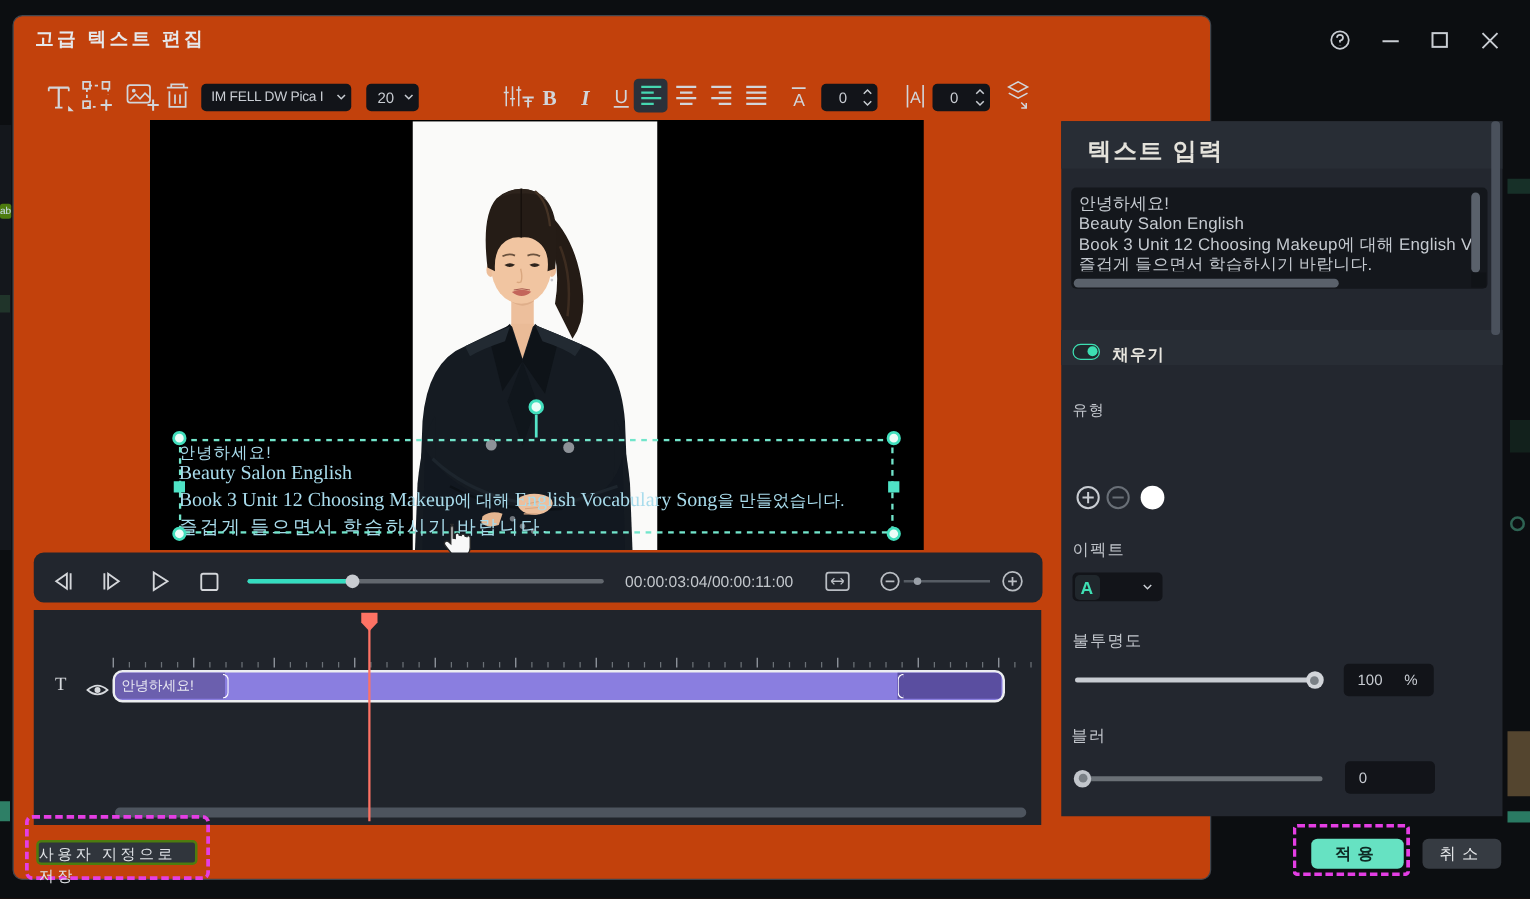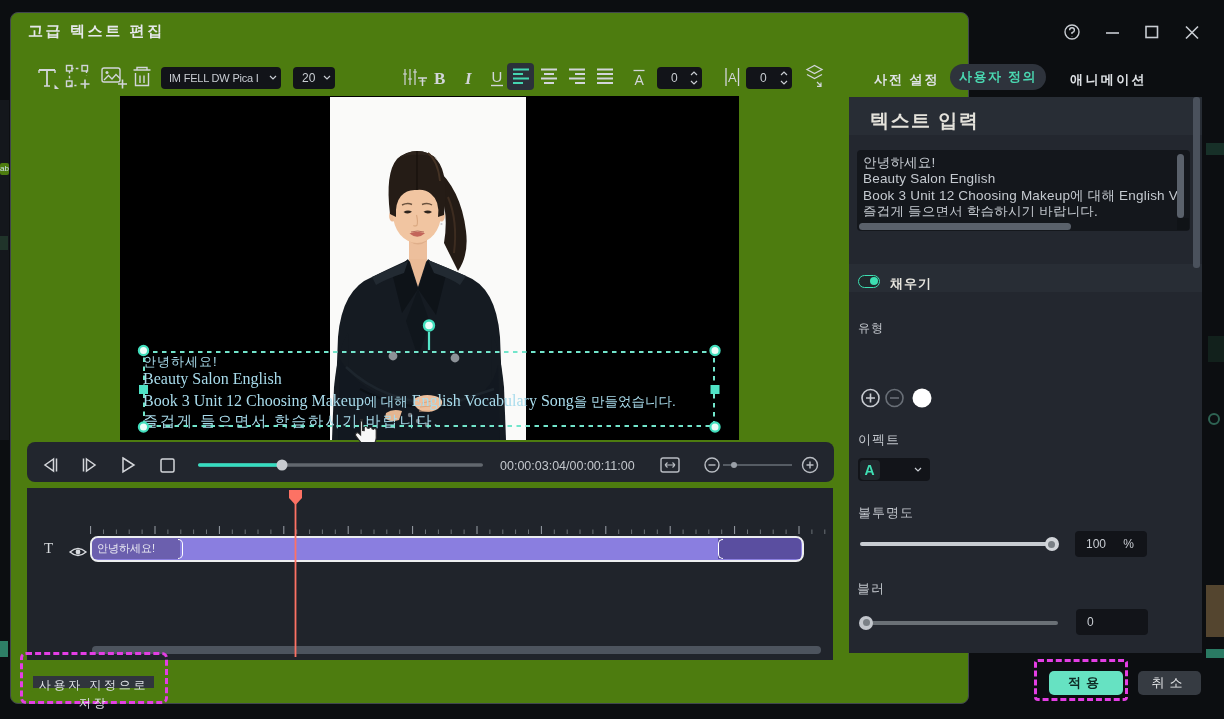--- a/index.html
+++ b/index.html
@@ -1,18 +1,18 @@
 <!DOCTYPE html>
 <html><head>
 <meta charset="utf-8">
 <style>
   * { margin:0; padding:0; box-sizing:border-box; }
   html,body { width:1224px; height:719px; overflow:hidden; background:#0c0e11; font-family:"Liberation Sans",sans-serif; }
   .abs { position:absolute; }
-  #dlg { position:absolute; left:10px; top:12px; width:959px; height:692px; background:#4d7c0f; border:1px solid #41464e; border-radius:8px; }
+  #dlg { position:absolute; left:10px; top:12px; width:959px; height:692px; background:#c2410c; border:1px solid #41464e; border-radius:8px; }
   .ibox { position:absolute; background:#121419; border-radius:4px; color:#c9cdd3; font-size:12px; }
   .lbl { position:absolute; color:#c3c7cd; font-size:12px; }
   .chev { position:absolute; width:8px; height:5px; }
   svg { display:block; }
 </style>
 </head>
 <body>
 
 <div class="abs" style="left:0;top:100px;width:9px;height:340px;background:#14171c"></div>
 <div class="abs" style="left:0;top:163px;width:9px;height:12px;background:#4d7c0f;border-radius:2px;color:#cfe0f0;font-size:8px;line-height:12px">ab</div>
@@ -136,25 +136,20 @@
   </div>
   <div class="ibox" style="left:735px;top:54px;width:46px;height:22px;line-height:22px;padding-left:14px">0
     <svg class="chev" style="right:4px;top:4px" viewBox="0 0 8 5">
         <path d="M1 4 L4 1 L7 4" stroke="#c9cdd3" stroke-width="1.2" fill="none"></path>
       </svg>
     <svg class="chev" style="right:4px;top:13px" viewBox="0 0 8 5">
         <path d="M1 1 L4 4 L7 1" stroke="#c9cdd3" stroke-width="1.2" fill="none"></path>
       </svg>
   </div>
 
-  <div class="abs" style="left:863px;top:51px;width:340px;height:32px;font-size:13px;font-weight:bold;color:#dfe2e6">
-    <div class="abs" style="left:0;top:7px;letter-spacing:2px">사전 설정</div>
-    <div class="abs" style="left:76px;top:0;width:96px;height:26px;background:#2e333c;border-radius:13px;text-align:center;line-height:26px;color:#4ad9b2;letter-spacing:1.6px">사용자 정의</div>
-    <div class="abs" style="left:196px;top:7px;letter-spacing:2.4px">애니메이션</div>
-  </div>
 
   <div class="abs" style="left:838px;top:84px;width:353px;height:556px;background:#23272f">
 
     <div class="abs" style="left:0;top:0;width:353px;height:38px;background:#282d35"></div>
     <div class="abs" style="left:21px;top:11px;font-size:19px;font-weight:bold;color:#e4e2db;letter-spacing:1.5px">텍스트 입력</div>
 
     <div class="abs" style="left:8px;top:53px;width:333px;height:81px;background:#14171c;border-radius:4px"></div>
     <div class="abs" style="left:14px;top:58px;width:314px;height:62px;overflow:hidden;font-size:13.5px;line-height:16.4px;letter-spacing:0.2px;color:#c5cad0;white-space:nowrap">안녕하세요!<br>Beauty Salon English<br>Book 3 Unit 12 Choosing Makeup에 대해 English Vocabu<br>즐겁게 들으면서 학습하시기 바랍니다.</div>
     <div class="abs" style="left:10px;top:126px;width:212px;height:7px;background:#5a616b;border-radius:3.5px"></div>
     <div class="abs" style="left:328px;top:57px;width:7px;height:64px;background:#5a616b;border-radius:3.5px"></div>
@@ -394,17 +389,17 @@
 
     <div class="abs" style="left:65px;top:158px;width:729px;height:8px;background:#4d545e;border-radius:4px"></div>
   </div>
 
   <svg class="abs" style="left:276px;top:477px" width="20" height="178" viewBox="0 0 20 178">
     <path d="M2 0 h13 v8 l-6.5 7 L2 8 Z" fill="#fd7264"></path>
     <rect x="7.6" y="8" width="1.8" height="159" fill="#fd7264"></rect>
   </svg>
 
   <div class="abs" style="left:9px;top:639px;width:148px;height:52px;border:3px dashed #e43ee4;border-radius:6px"></div>
-  <div class="abs" style="left:18px;top:659px;width:129px;height:20px;background:#30353c;border:4px solid #4d7c0f;border-radius:4px;text-align:center;line-height:18px;font-size:12px;letter-spacing:2.8px;color:#dfe2e6">사용자 지정으로 저장</div>
+  <div class="abs" style="left:18px;top:659px;width:129px;height:20px;background:#30353c;border:2px solid #4d7c0f;border-radius:4px;text-align:left;line-height:18px;font-size:12px;letter-spacing:2.8px;color:#dfe2e6">사용자 지정으로 저장</div>
   <div class="abs" style="left:1023px;top:646px;width:94px;height:42px;border:3px dashed #e43ee4;border-radius:4px"></div>
   <div class="abs" style="left:1038px;top:658px;width:74px;height:24px;background:#66e2c2;border-radius:5px;text-align:center;line-height:24px;font-size:13px;font-weight:bold;color:#0e2a24;letter-spacing:5px">적용</div>
   <div class="abs" style="left:1127px;top:658px;width:63px;height:24px;background:#363b42;border-radius:5px;text-align:center;line-height:24px;font-size:13px;color:#e6e8ea;letter-spacing:5px">취소</div>
 </div>
 
 </body></html>

